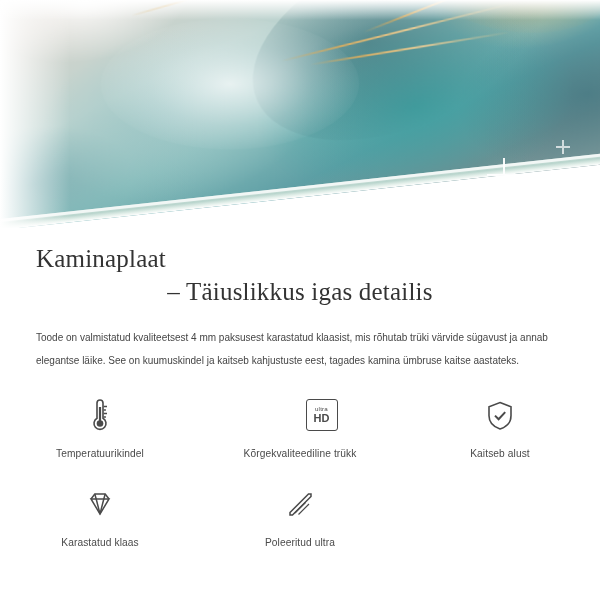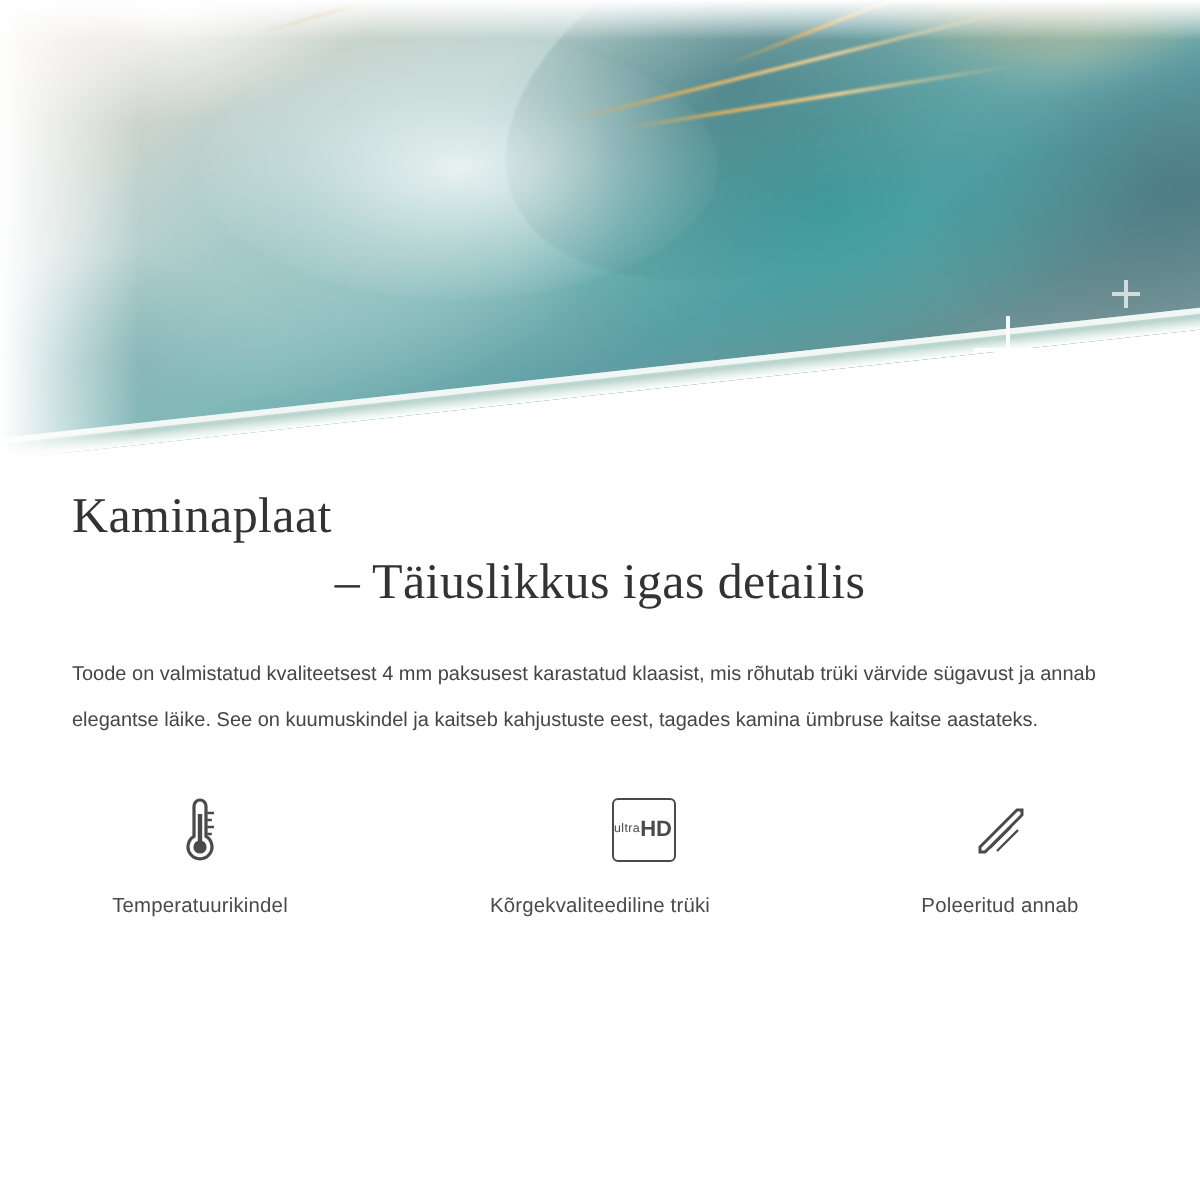--- a/index.html
+++ b/index.html
@@ -191,21 +191,21 @@
     color: #4a4a4a;
     text-align: center;
     letter-spacing: .1px;
   }
   .ultrahd {
     width: 30px;
     height: 30px;
     border: 1.6px solid #4a4a4a;
     border-radius: 3px;
     display: flex;
-    flex-direction: row;
+    flex-direction: column;
     align-items: center;
     justify-content: center;
     line-height: 1;
     margin-left: 43px;
   }
   .ultrahd .u1 { font-size: 6.2px; letter-spacing: .2px; color: #4a4a4a; }
   .ultrahd .u2 { font-size: 11px; font-weight: bold; color: #4a4a4a; margin-top: 1px; }
 </style>
 </head>
 <body>
@@ -256,30 +256,49 @@
       <div class="feature-label">Temperatuurikindel</div>
     </div>
 
     <div class="feature">
       <div class="feature-icon">
         <div class="ultrahd">
           <span class="u1">ultra</span>
           <span class="u2">HD</span>
         </div>
       </div>
-      <div class="feature-label">Kõrgekvaliteediline trüki</div>
-    </div>
-
-
+      <div class="feature-label">Kõrgekvaliteediline trükk</div>
+    </div>
+
+    <div class="feature">
+      <div class="feature-icon">
+        <svg width="44" height="44" viewBox="0 0 44 44" fill="none" stroke="#4a4a4a" stroke-width="1.6">
+          <path d="M22 9.5l11 4.2v9.1c0 6.6-4.6 11.1-11 13.2-6.4-2.1-11-6.6-11-13.2v-9.1L22 9.5z"></path>
+          <path d="M17 22.6l3.6 3.7 6.6-7.2" stroke-width="2"></path>
+        </svg>
+      </div>
+      <div class="feature-label">Kaitseb alust</div>
+    </div>
+
+    <div class="feature">
+      <div class="feature-icon">
+        <svg width="44" height="44" viewBox="0 0 44 44" fill="none" stroke="#4a4a4a" stroke-width="1.5">
+          <path d="M13 17h18l-9 15-9-15z"></path>
+          <path d="M13 17l3.8-5h10.4L31 17"></path>
+          <path d="M16.8 12l1.4 5M27.2 12l-1.4 5M18.2 17L22 32l3.8-15"></path>
+        </svg>
+      </div>
+      <div class="feature-label">Karastatud klaas</div>
+    </div>
 
     <div class="feature">
       <div class="feature-icon">
         <svg width="44" height="44" viewBox="0 0 44 44" fill="none" stroke="#4a4a4a" stroke-width="1.5">
           <path d="M12 30.5L30.5 12h2.5v2.5L14.5 33H12v-2.5z"></path>
           <path d="M17 31l10.5-10.5M20.5 32.5L31 22" stroke-width="1.2"></path>
         </svg>
       </div>
-      <div class="feature-label">Poleeritud annab</div>
+      <div class="feature-label">Poleeritud ultra</div>
     </div>
 
 
   </div>
 </div>
 
 </body></html>

